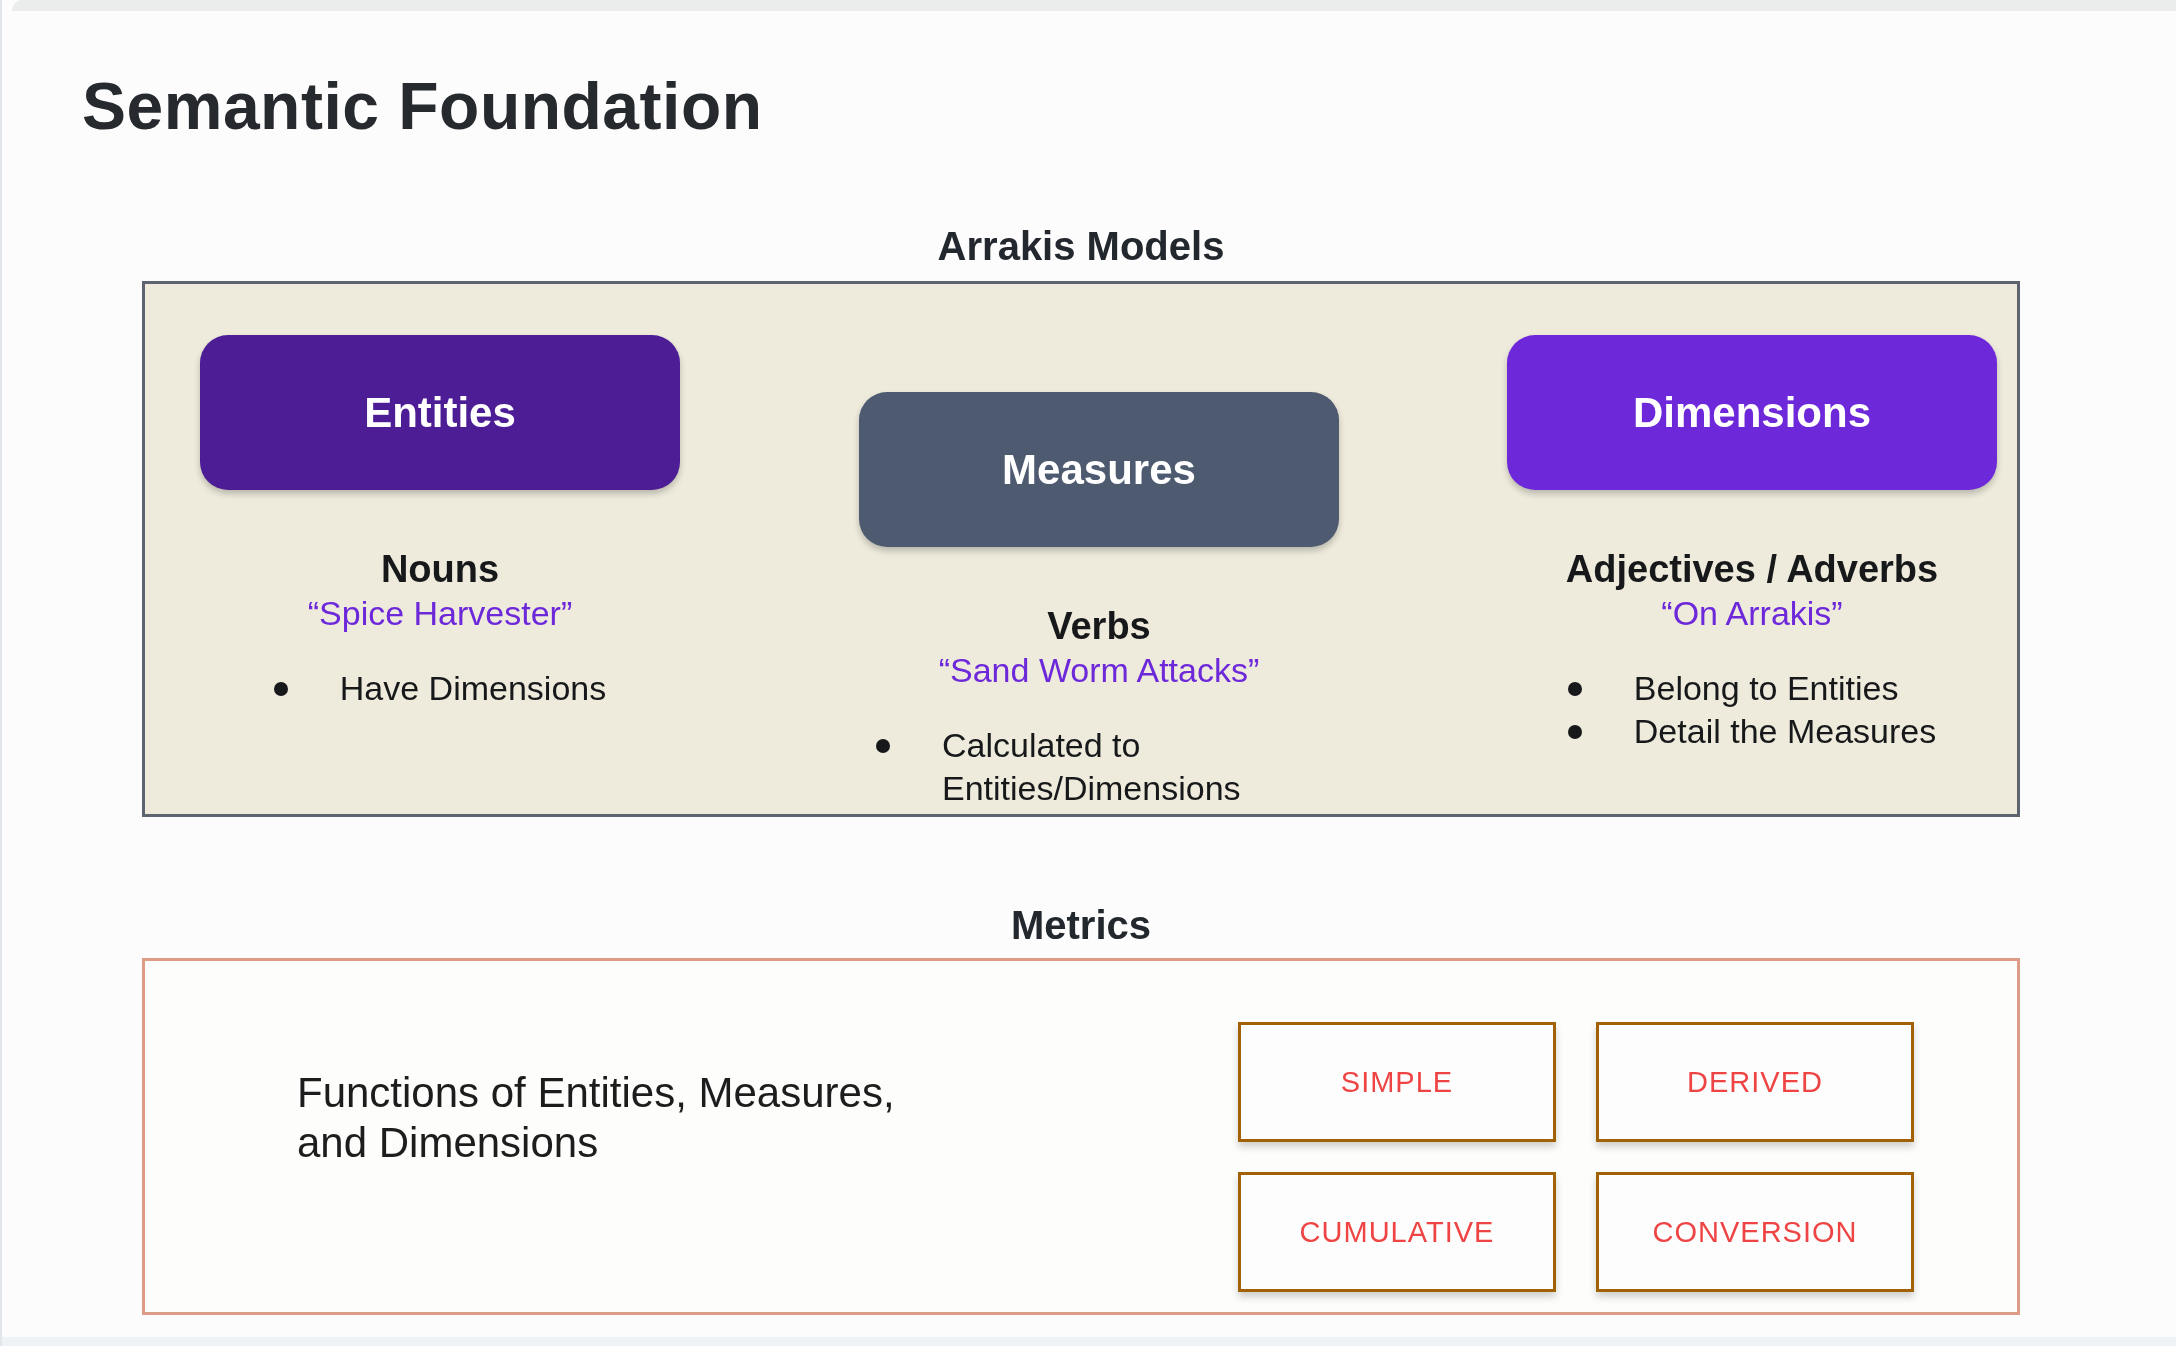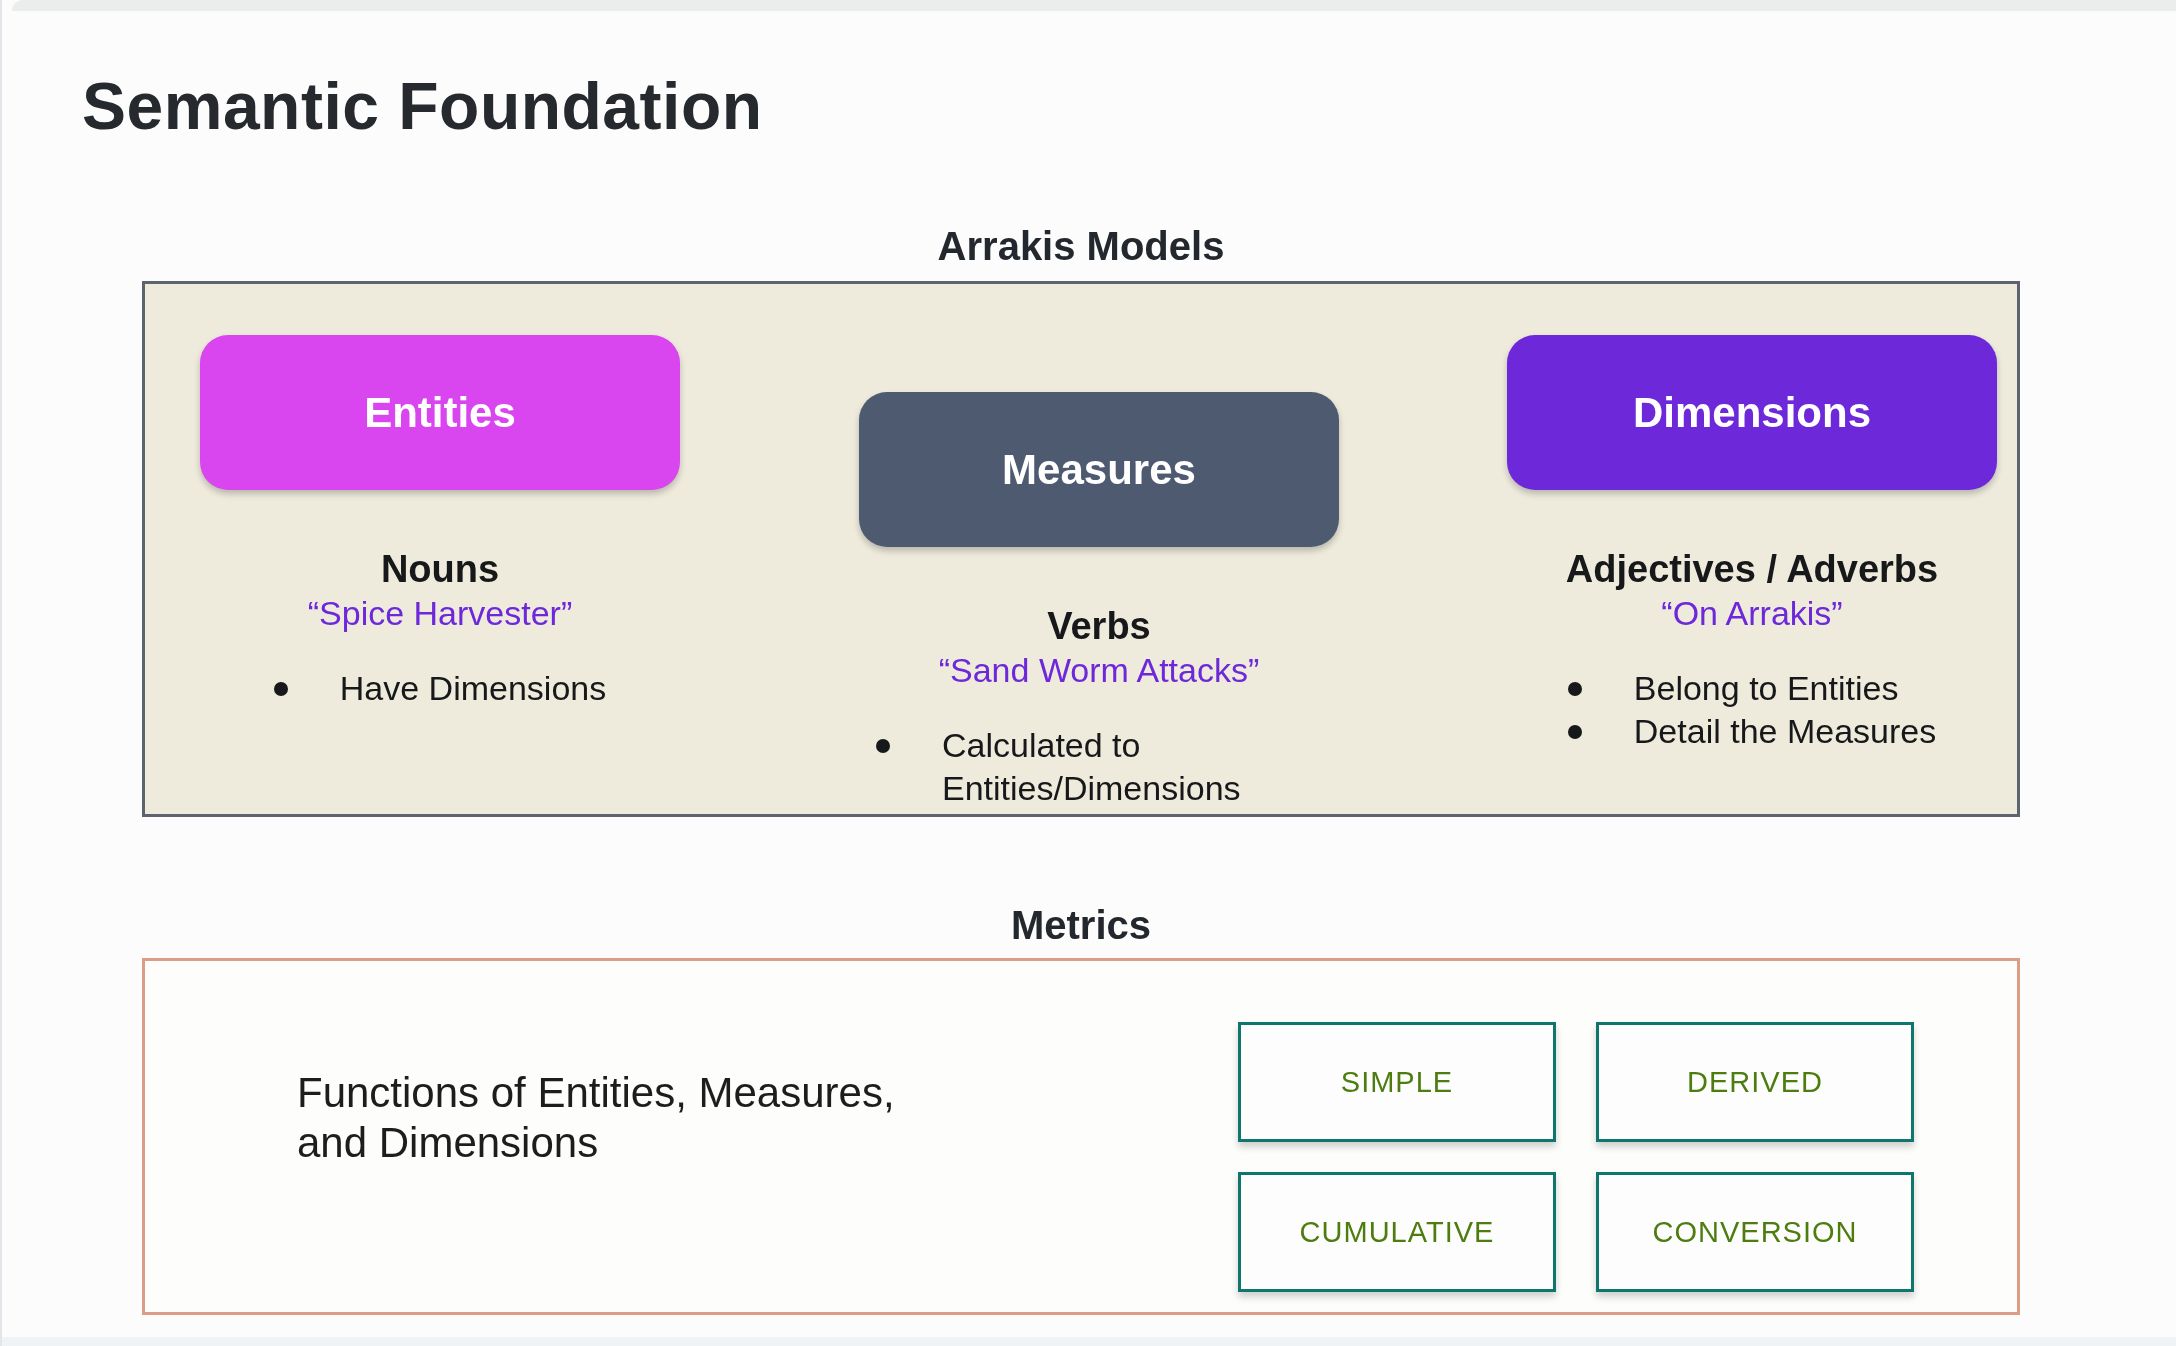--- a/index.html
+++ b/index.html
@@ -48,21 +48,21 @@
   .col-measures   { left: 837px;  top: 352px; width: 520px; margin-top: 40px; }
   .col-dimensions { left: 1470px; top: 335px; width: 560px; }
 
   .pill-button {
     margin: 0 auto; width: 480px; height: 155px;
     border-radius: 28px;
     display: flex; align-items: center; justify-content: center;
     font-size: 42px; font-weight: 700; color: #ffffff;
     box-shadow: 0 4px 6px rgba(0,0,0,0.22);
   }
-  .pill-entities   { background: #d946ef; }
+  .pill-entities   { background: #4c1d95; }
   .pill-measures   { background: #4d5a70; }
   .pill-dimensions { background: #6d28d9; width: 490px; }
 
   .col-heading {
     margin-top: 58px;
     font-size: 38px; font-weight: 700; color: #17181a; line-height: 1.15;
   }
   .col-quote {
     margin-top: 2px;
     font-size: 34px; font-weight: 400; color: #6d28d9;
@@ -82,23 +82,23 @@
     position: absolute; left: 295px; top: 1068px;
     font-size: 42px; line-height: 1.18; color: #1d1d1d;
     white-space: pre-line;
   }
   .metric-grid {
     position: absolute; left: 1236px; top: 1022px;
     display: grid; grid-template-columns: 318px 318px;
     grid-auto-rows: 120px; column-gap: 40px; row-gap: 30px;
   }
   .metric-box {
-    background: #fdfdfd; border: 3px solid #0f766e;
+    background: #fdfdfd; border: 3px solid #a16207;
     display: flex; align-items: center; justify-content: center;
-    font-size: 29px; letter-spacing: 1px; color: #4d7c0f;
+    font-size: 29px; letter-spacing: 1px; color: #ef4444;
     box-shadow: 0 5px 7px rgba(0,0,0,0.18);
   }
 </style>
 </head>
 <body>
 
 <div class="frame-top"></div>
 <div class="frame-bottom"></div>
 
 <h1 class="slide-title">Semantic Foundation</h1>

